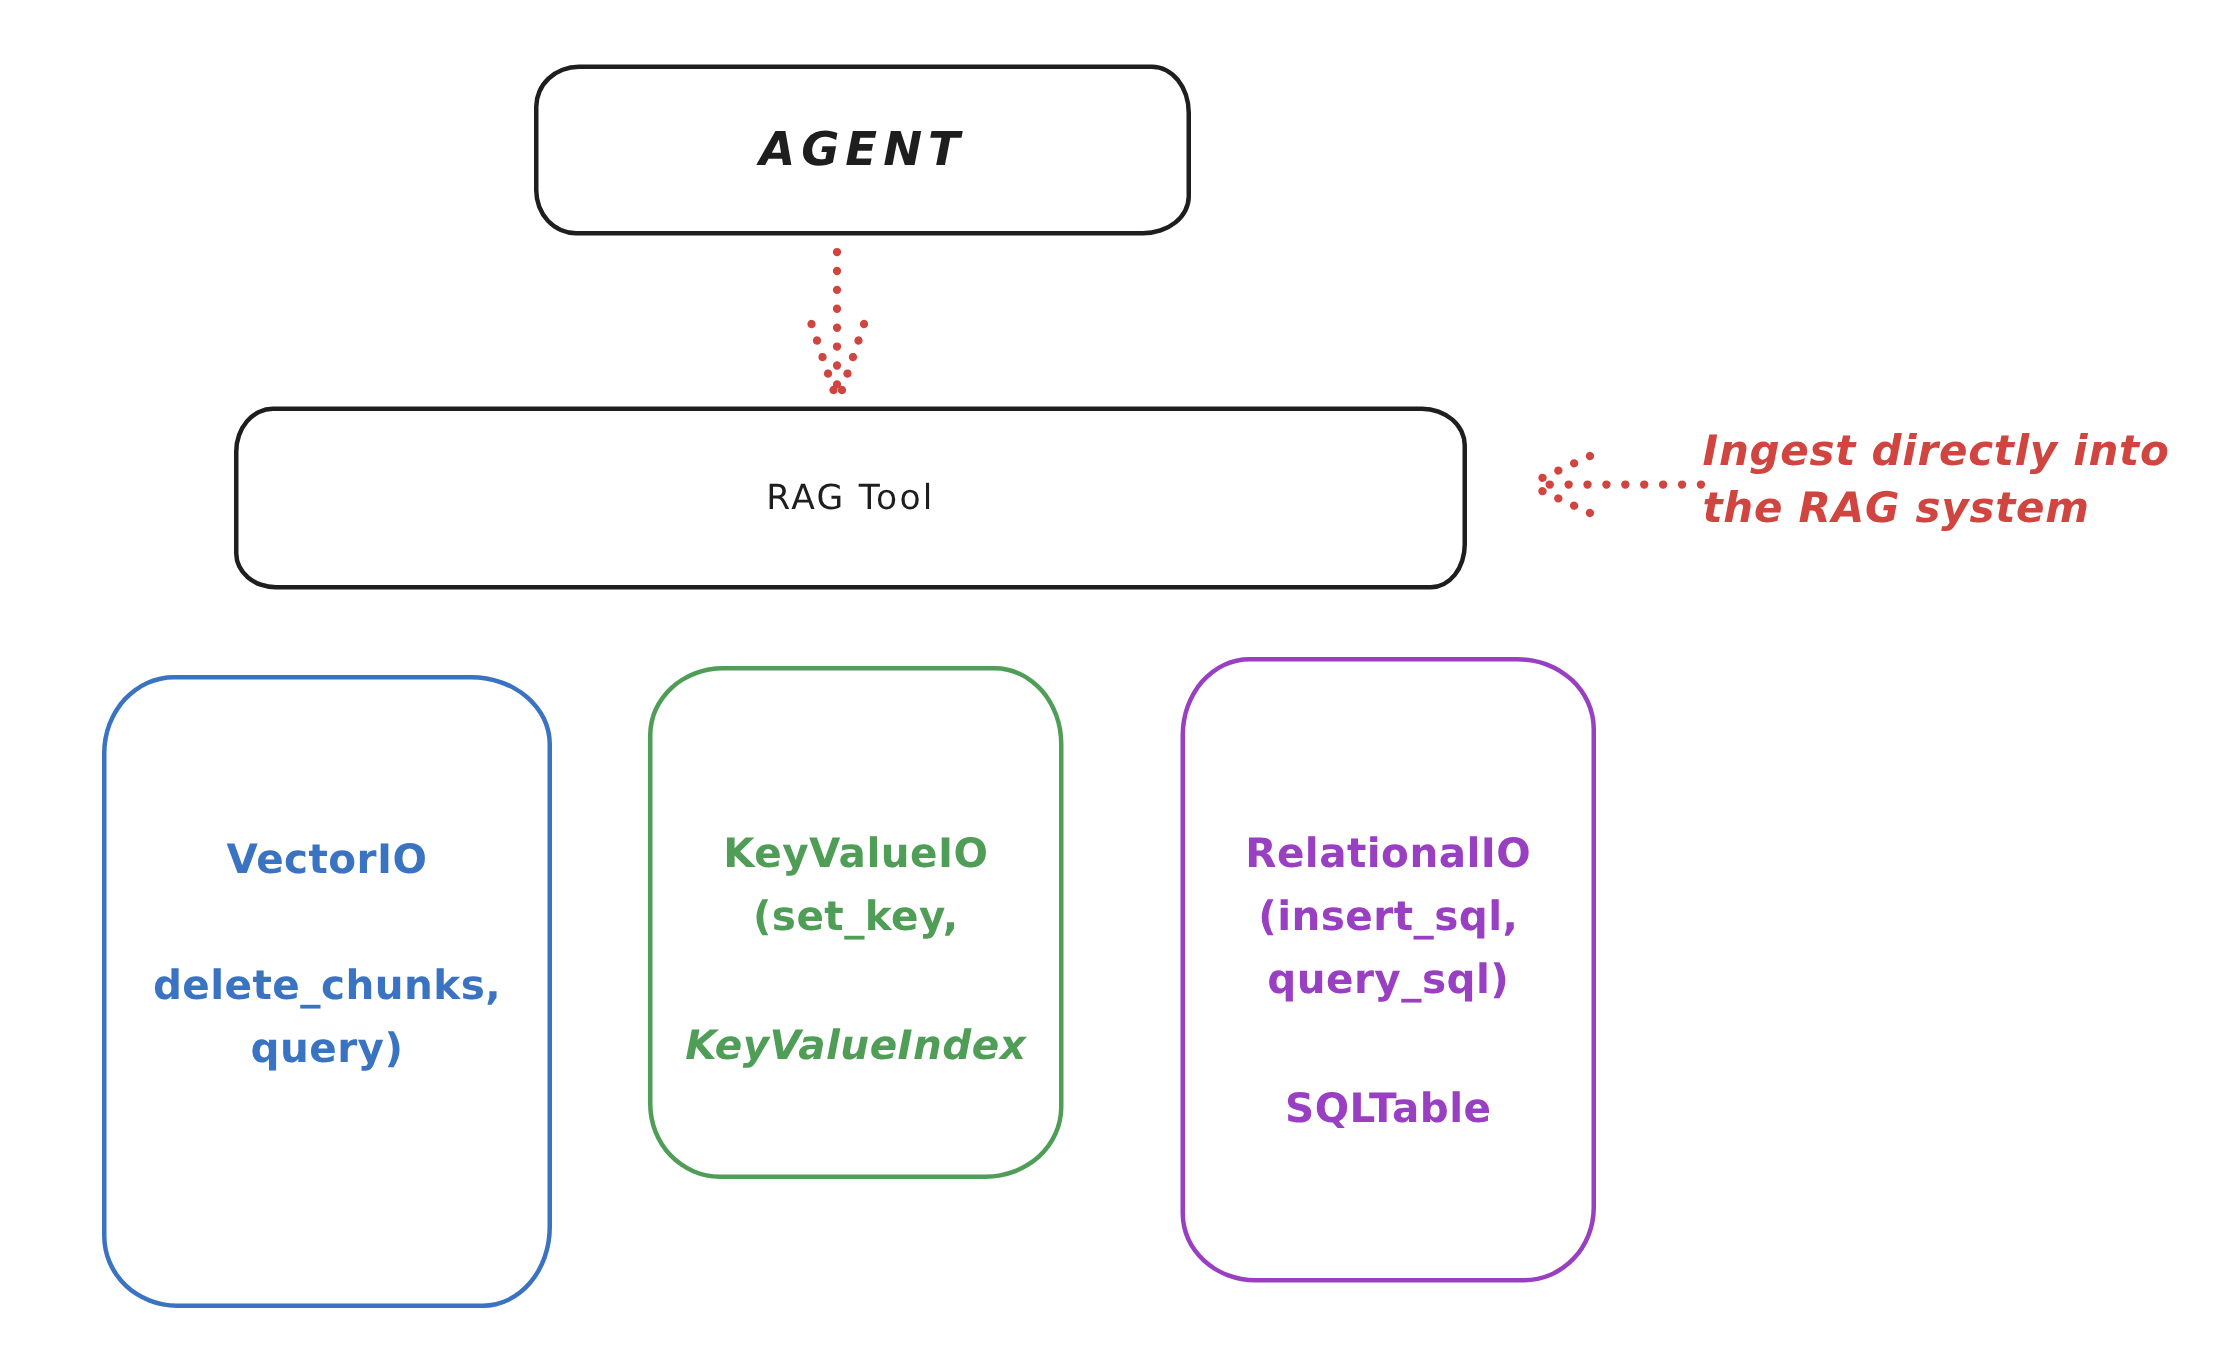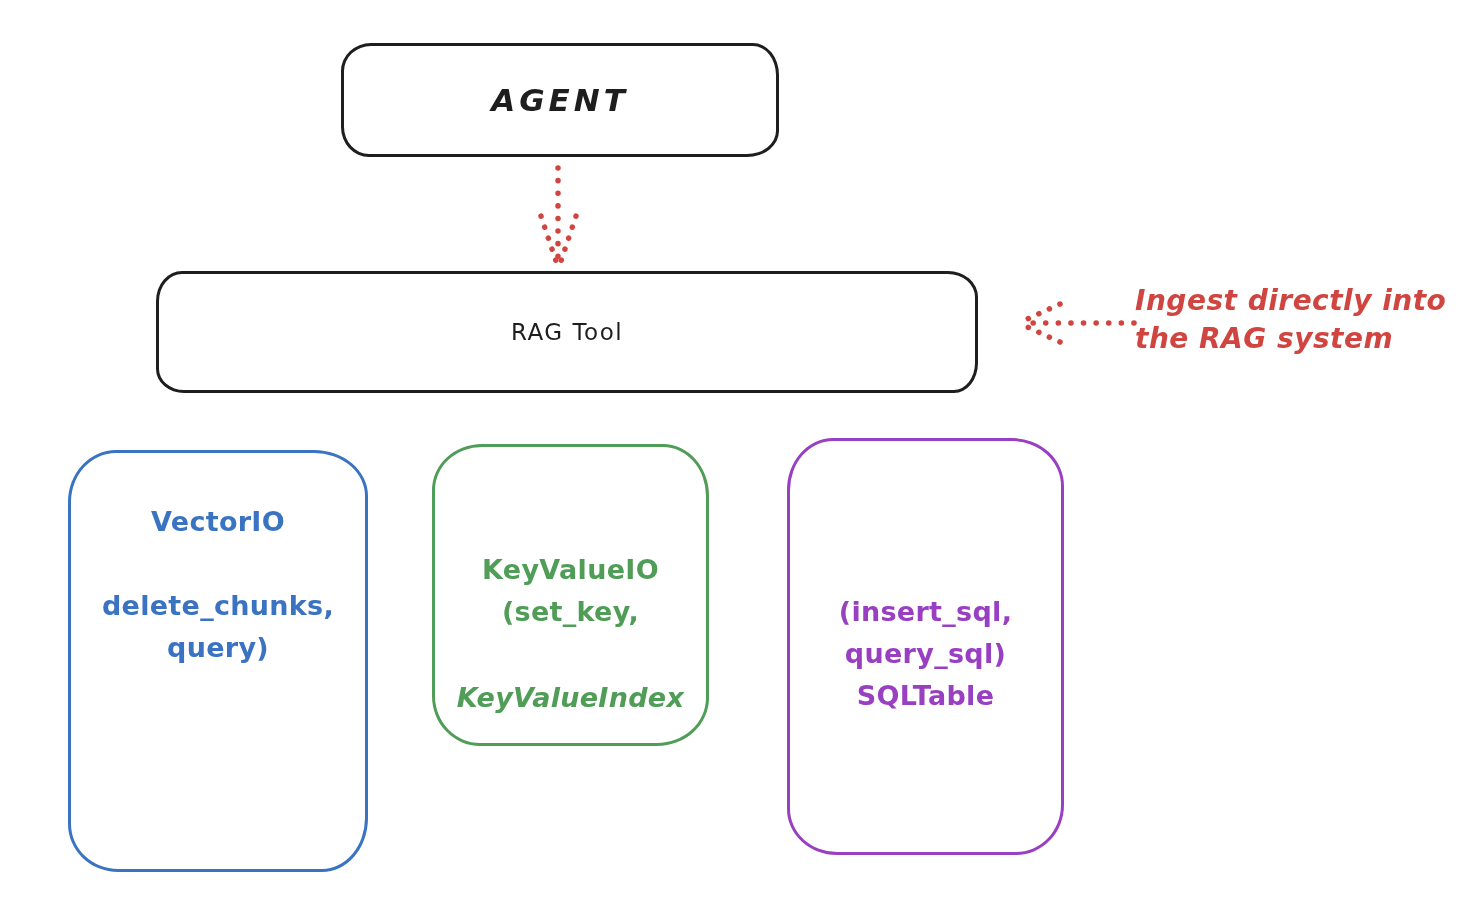--- a/index.html
+++ b/index.html
@@ -18,21 +18,21 @@
   .node {
     position: absolute;
     box-sizing: border-box;
     background: #ffffff;
     border: 3px solid #1e1e1e;
     display: flex;
     align-items: center;
     justify-content: center;
   }
   .agent-node {
-    left: 341px;
+    left: 356px;
     top: 43px;
     width: 438px;
     height: 114px;
     border-radius: 30px 26px 32px 28px / 28px 32px 26px 30px;
   }
   .agent-label {
     font-size: 31px;
     font-weight: 700;
     font-style: italic;
     letter-spacing: 4px;
@@ -85,45 +85,45 @@
   .io-box .io-lines { display: block; }
   .io-box .io-index { display: block; }
   .box-vector {
     left: 68px;
     top: 450px;
     width: 300px;
     height: 422px;
     border-color: #3a73c2;
     color: #3a73c2;
     border-radius: 48px 54px 46px 50px / 52px 46px 54px 48px;
-    padding-top: 48px;
+    padding-top: 100px;
   }
   .box-vector .io-index { margin-top: 28px; }
   .box-keyvalue {
     left: 432px;
     top: 444px;
     width: 277px;
-    height: 302px;
+    height: 342px;
     border-color: #4f9d57;
     color: #4f9d57;
     border-radius: 50px 46px 52px 48px / 46px 52px 48px 50px;
     padding-top: 102px;
   }
   .box-keyvalue .io-index { margin-top: 44px; font-style: italic; }
   .box-relational {
     left: 787px;
     top: 438px;
     width: 277px;
     height: 417px;
     border-color: #993fc2;
     color: #993fc2;
     border-radius: 46px 52px 48px 50px / 52px 48px 50px 46px;
     padding-top: 108px;
   }
-  .box-relational .io-index { }
+  .box-relational .io-index { margin-top: 44px; }
 </style>
 </head>
 <body>
 
 <div class="canvas">
 
   <div class="node agent-node">
     <span class="agent-label">AGENT</span>
   </div>
 
@@ -164,20 +164,20 @@
   <div class="io-box box-keyvalue">
     <span class="io-lines">
       <span>KeyValueIO</span><br>
       <span>(set_key,</span><br>
     </span>
     <span class="io-index">KeyValueIndex</span>
   </div>
 
   <div class="io-box box-relational">
     <span class="io-lines">
-      <br>
+      <span>RelationalIO</span><br>
       <span>(insert_sql,</span><br>
       <span>query_sql)</span>
     </span>
     <span class="io-index">SQLTable</span>
   </div>
 
 </div>
 
 </body></html>

